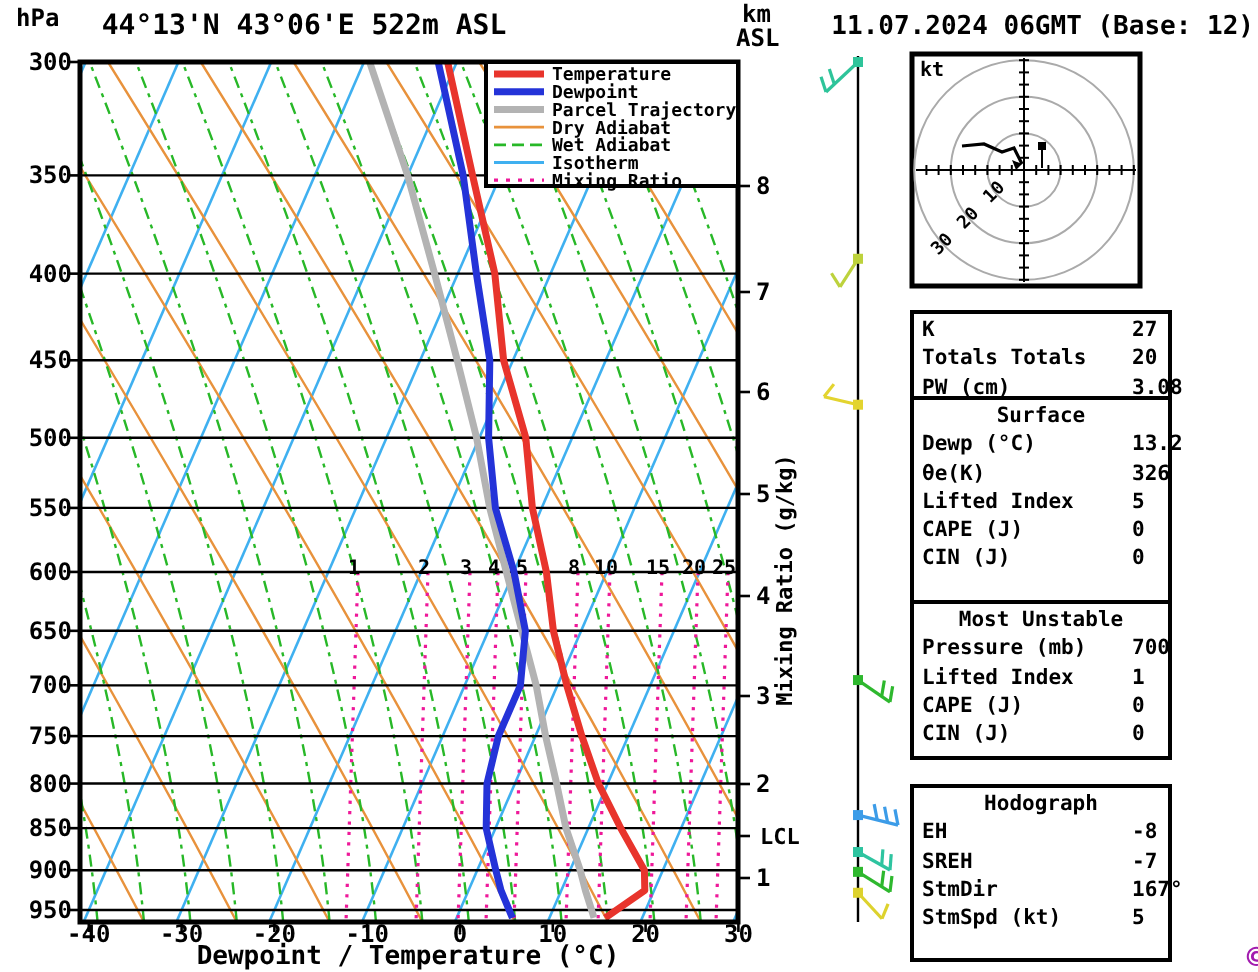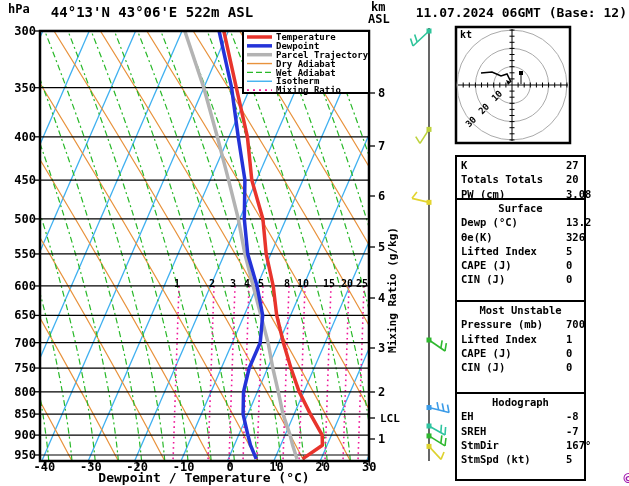--- a/index.html
+++ b/index.html
@@ -356,21 +356,21 @@
 
   <div class="tbox" style="top:198px;height:104px">
     <div class="thead">Surface</div>
     <div class="trow"><span>Dewp (°C)</span><span class="tv">13.2</span></div>
     <div class="trow"><span>θe(K)</span><span class="tv">326</span></div>
     <div class="trow"><span>Lifted Index</span><span class="tv">5</span></div>
     <div class="trow"><span>CAPE (J)</span><span class="tv">0</span></div>
     <div class="trow"><span>CIN (J)</span><span class="tv">0</span></div>
   </div>
 
-  <div class="tbox" style="top:300px;height:94px">
+  <div class="tbox" style="top:300px;height:80px">
     <div class="thead">Most Unstable</div>
     <div class="trow"><span>Pressure (mb)</span><span class="tv">700</span></div>
     <div class="trow"><span>Lifted Index</span><span class="tv">1</span></div>
     <div class="trow"><span>CAPE (J)</span><span class="tv">0</span></div>
     <div class="trow"><span>CIN (J)</span><span class="tv">0</span></div>
   </div>
 
   <div class="tbox" style="top:392px;height:89px">
     <div class="thead">Hodograph</div>
     <div class="trow"><span>EH</span><span class="tv">-8</span></div>

